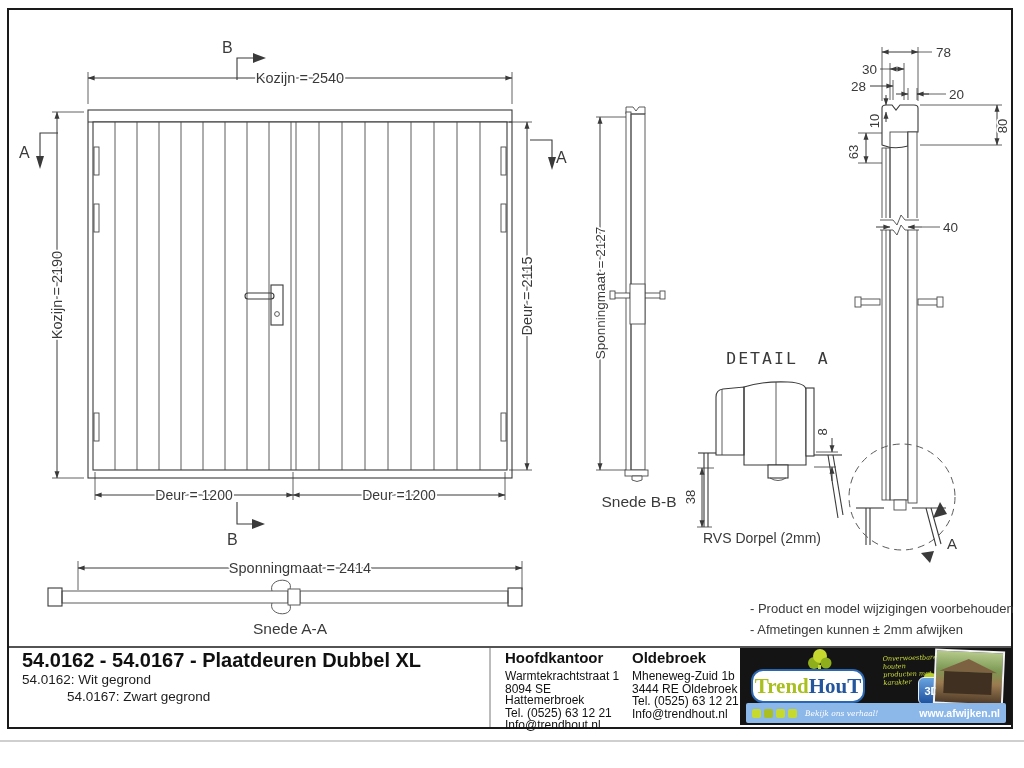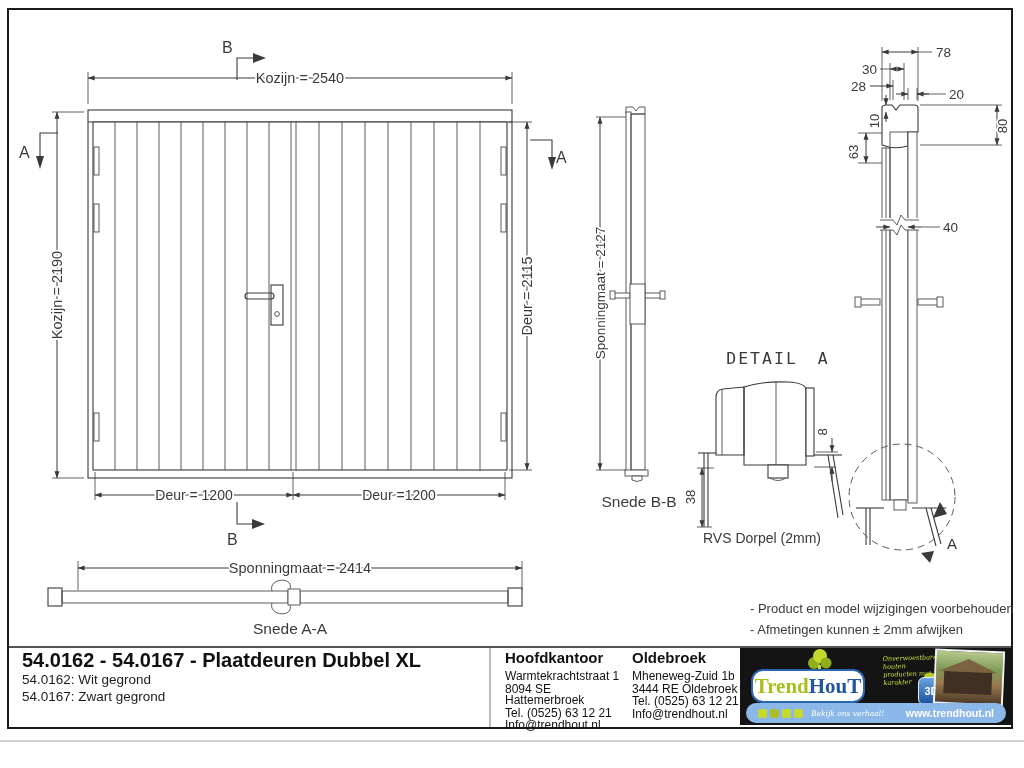--- a/index.html
+++ b/index.html
@@ -31,22 +31,22 @@
     line-height:8px;font-family:"DejaVu Serif",serif;transform:rotate(-2deg);}
   #badge3d{left:178px;top:29px;width:25px;height:26px;background:linear-gradient(#6aa4e0,#1c4f9e);
     border:1px solid #e8eff8;border-radius:6px;color:#fff;font-weight:700;font-size:11px;
     display:flex;align-items:center;justify-content:center;}
   #badge3d-leaf{left:184px;top:25px;width:13px;height:7px;background:#b9cf2c;border-radius:50%;}
   #photo{left:194px;top:2px;width:66px;height:51px;border:2px solid #f2f2f2;transform:rotate(2.5deg);
     background:linear-gradient(180deg,#b5c98b 0%,#7d9a55 35%,#9b7b50 62%,#4e3a28 100%);overflow:hidden;}
   #photo-roof{left:3px;top:7px;width:0;height:0;border-left:29px solid transparent;
     border-right:29px solid transparent;border-bottom:13px solid #7d6242;}
   #photo-wall{left:8px;top:20px;width:48px;height:22px;background:#3f3022;}
-  #blue-bar{left:6px;top:55px;width:260px;height:20px;background:#8cb7e9;border-radius:10px;
-    display:flex;align-items:center;padding:0 12px;box-sizing:border-box;}
+  #blue-bar{left:6px;top:55px;width:260px;height:20px;background:#8cb7e9;border-radius:2px;
+    display:flex;align-items:center;padding:0 6px;box-sizing:border-box;}
   .soc{width:9px;height:9px;background:#c6d92f;border-radius:2px;margin-right:3px;flex:0 0 auto;}
   .soc:nth-child(2){background:#aabf22;}
   #cta{font-family:"DejaVu Serif",serif;font-style:italic;font-size:7.5px;color:#fff;margin-left:5px;white-space:nowrap;}
   #website{margin-left:auto;font-weight:700;font-size:10.5px;color:#fff;}
   #scan-edge{left:0px;top:740px;width:1024px;height:2px;background:#cfcfcf;}
 </style>
 </head>
 <body>
 
 <svg class="abs" width="1024" height="768" viewBox="0 0 1024 768" style="left:0;top:0">
@@ -302,21 +302,21 @@
   </g>
 
   <g>
     <text x="750" y="613" font-size="13">- Product en model wijzigingen voorbehouden</text>
     <text x="750" y="634" font-size="13">- Afmetingen kunnen ± 2mm afwijken</text>
   </g>
 </svg>
 
 <div class="abs" id="doc-title">54.0162 - 54.0167 - Plaatdeuren Dubbel XL</div>
 <div class="abs variant" style="top:672px;">54.0162: Wit gegrond</div>
-<div class="abs variant" style="top:689px;">54.0167: Zwart gegrond</div>
+<div class="abs variant" style="top:689px;margin-left:45px;">54.0167: Zwart gegrond</div>
 
 <div class="abs addr-col" style="left:505px;">
   <h3>Hoofdkantoor</h3>
   <p>Warmtekrachtstraat 1</p>
   <p>8094 SE Hattemerbroek</p>
   <p>Tel. (0525) 63 12 21</p>
   <p>Info@trendhout.nl</p>
 </div>
 
 <div class="abs addr-col" style="left:632px;">
@@ -344,17 +344,17 @@
   <div class="abs" id="photo">
     <div class="abs" id="photo-roof"></div>
     <div class="abs" id="photo-wall"></div>
   </div>
   <div class="abs" id="blue-bar">
     <span class="soc"></span>
     <span class="soc"></span>
     <span class="soc"></span>
     <span class="soc"></span>
     <span id="cta">Bekijk ons verhaal!</span>
-    <span id="website">www.trendhout.nl</span>
+    <span id="website">www.afwijken.nl</span>
   </div>
 </div>
 
 <div class="abs" id="scan-edge"></div>
 
 </body></html>

